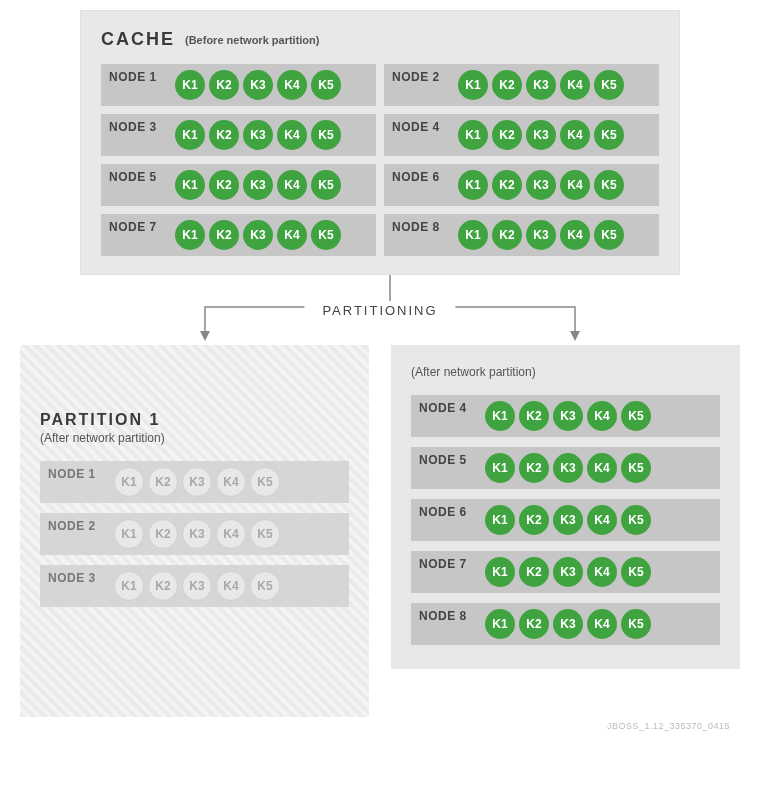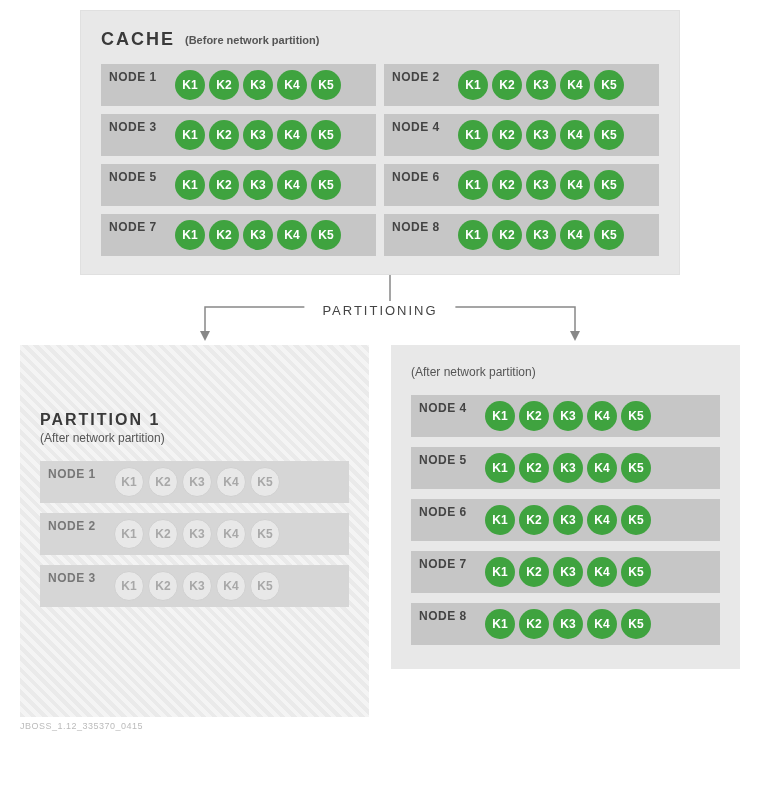--- a/index.html
+++ b/index.html
@@ -128,21 +128,21 @@
     flex-direction: column;
     gap: 10px;
   }
   .p1 .node-row {
     background: #d6d6d6;
   }
   .p1 .node-label {
     color: #777;
   }
   .footnote {
-    text-align: left;
+    text-align: right;
     font-size: 9px;
     color: #bbb;
     letter-spacing: 0.5px;
     margin-top: 4px;
     padding-right: 10px;
   }
 </style>
 </head>
 <body>
 

